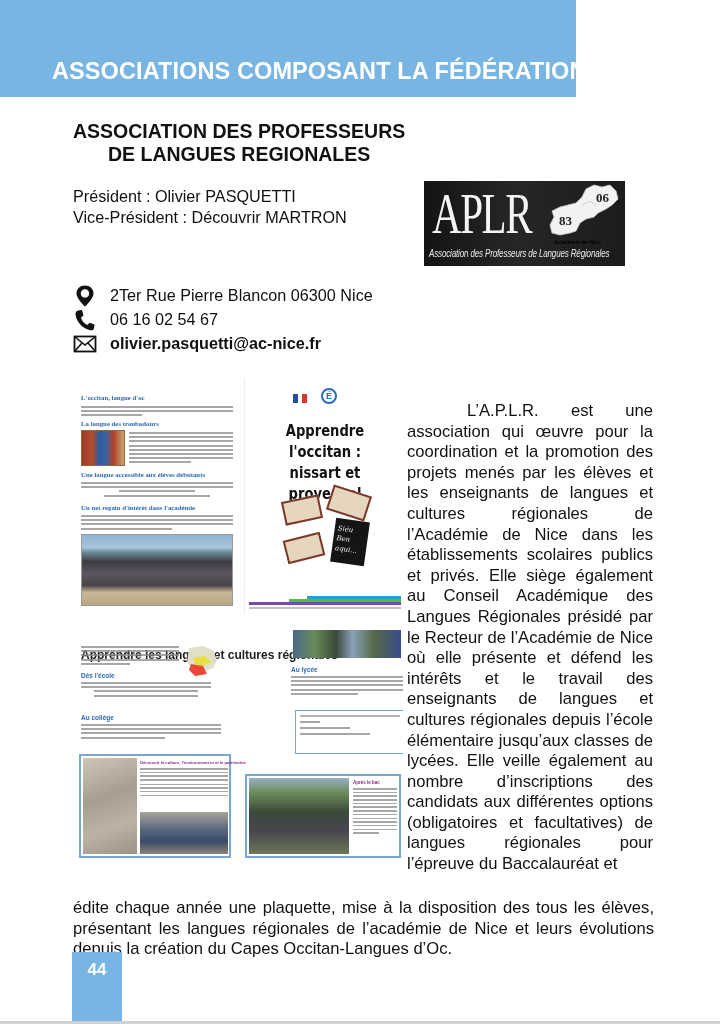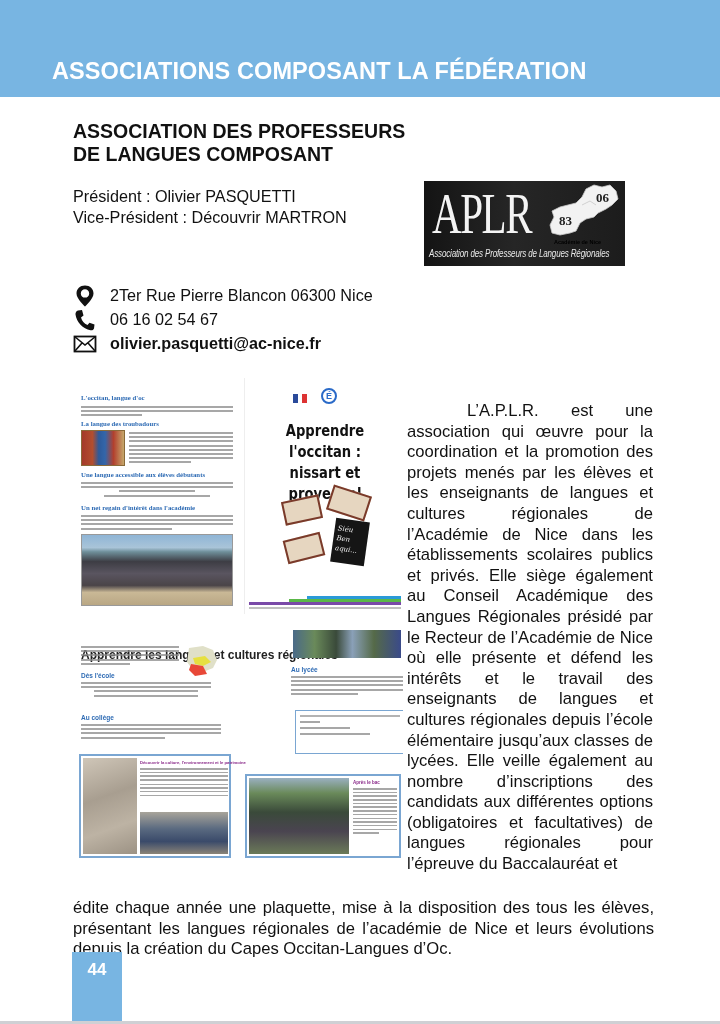--- a/index.html
+++ b/index.html
@@ -1,22 +1,22 @@
 <!DOCTYPE html>
 <html><head>
   <meta charset="utf-8">
   <style>
     * { box-sizing: border-box; margin: 0; padding: 0; }
     html, body { width: 720px; height: 1024px; background: #ffffff; overflow: hidden; }
     body { position: relative; font-family: "Liberation Sans", sans-serif; color: #1a1a1a; }
 
-    .header-band { position: absolute; left: 0; top: 0; width: 720px; height: 97px; background: #78b5e2; }
+    .header-band { position: absolute; left: 0; top: 0; width: 576px; height: 97px; background: #78b5e2; }
     .header-title { position: absolute; left: 52px; top: 58px; font-size: 23.5px; font-weight: bold; color: #ffffff; letter-spacing: 0.1px; white-space: nowrap; }
 
-    .assoc-title { position: absolute; left: 73px; top: 120px; font-size: 19.5px; font-weight: bold; line-height: 23px; color: #111; }
+    .assoc-title { position: absolute; left: 73px; top: 120px; font-size: 19.5px; font-weight: bold; line-height: 23px; color: #111; text-align: center; }
 
     .officers { position: absolute; left: 73px; top: 186px; font-size: 16.2px; line-height: 20.5px; color: #111; }
     .officers div { white-space: nowrap; }
 
     .logo { position: absolute; left: 424px; top: 181px; width: 201px; height: 85px; background: linear-gradient(90deg, #141414 0%, #262626 45%, #1c1c1c 100%); overflow: hidden; }
     .logo-letters { position: absolute; left: 8px; top: 2px; font-family: "Liberation Serif", serif; font-size: 57px; color: #f4f4f4; letter-spacing: -2px; transform: scaleX(0.72); transform-origin: left top; line-height: 62px; }
     .logo-sub { position: absolute; left: 5px; top: 67px; font-size: 10.3px; color: #e8e8e8; font-style: italic; white-space: nowrap; transform: scaleX(0.78); transform-origin: left top; letter-spacing: -0.2px; }
     .logo-map { position: absolute; left: 122px; top: 2px; width: 76px; height: 60px; }
     .logo-academie { position: absolute; left: 130px; top: 58px; font-size: 5.5px; font-weight: bold; color: #000; background: transparent; white-space: nowrap; }
 
@@ -45,21 +45,21 @@
   </style>
 </head>
 <body>
 
 <div class="header-band">
   <div class="header-title">ASSOCIATIONS COMPOSANT LA FÉDÉRATION</div>
 </div>
 
 <div class="assoc-title">
   <div>ASSOCIATION DES PROFESSEURS</div>
-  <div>DE LANGUES COMPOSANT</div>
+  <div>DE LANGUES REGIONALES</div>
 </div>
 
 <div class="officers">
   <div>Président : Olivier PASQUETTI</div>
   <div>Vice-Président : Découvrir MARTRON</div>
 </div>
 
 <div class="logo">
   <div class="logo-letters">APLR</div>
   <svg class="logo-map" viewBox="0 0 76 60">

